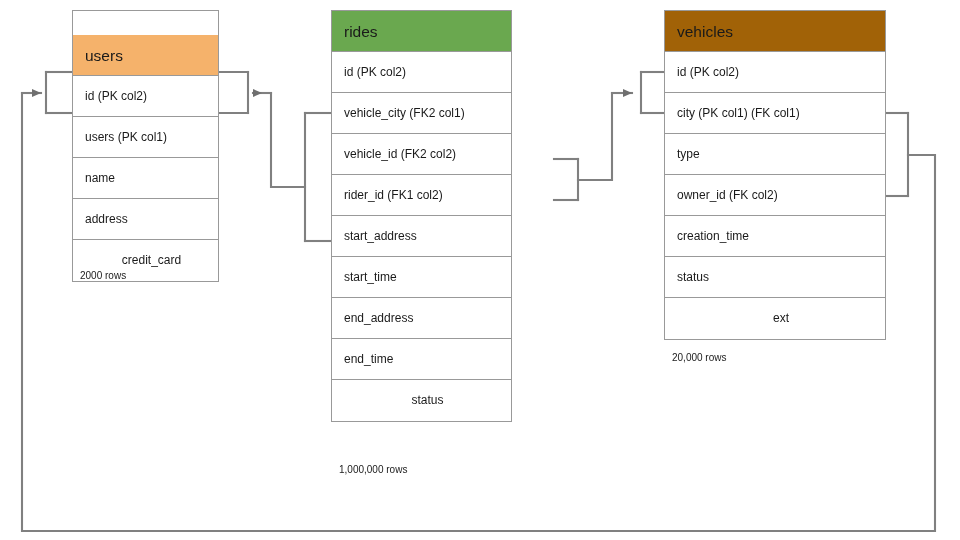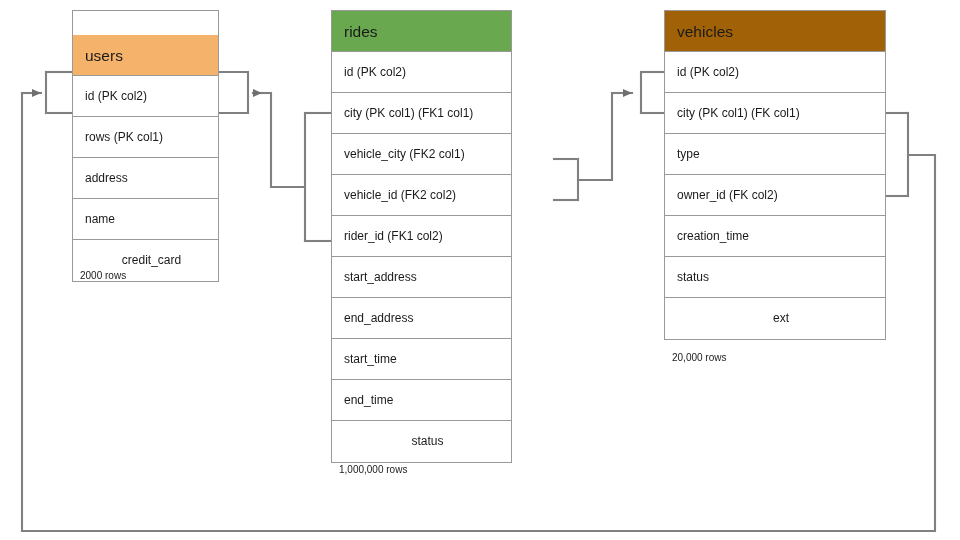--- a/index.html
+++ b/index.html
@@ -115,61 +115,58 @@
   </svg>
 
   <div class="table-box" style="left:72px; top:10px; width:147px;">
     <div class="tbl-header" style="background:#f5b26b;margin-top:24px;">
       <span>users</span>
     </div>
     <div class="tbl-row">
       <span>id (PK col2)</span>
     </div>
     <div class="tbl-row">
-      <span>rows (PK col1)</span>
+      <span>users (PK col1)</span>
+    </div>
+    <div class="tbl-row">
+      <span>name</span>
     </div>
     <div class="tbl-row">
       <span>address</span>
-    </div>
-    <div class="tbl-row">
-      <span>name</span>
     </div>
     <div class="tbl-row last">
       <span>credit_card</span>
     </div>
   </div>
   <div class="tbl-caption" style="left:80px; top:270px;">2000 rows</div>
 
   <div class="table-box" style="left:331px; top:10px; width:181px;">
     <div class="tbl-header" style="background:#6aa84f;">
       <span>rides</span>
     </div>
     <div class="tbl-row">
       <span>id (PK col2)</span>
     </div>
     <div class="tbl-row">
-      <span>city (PK col1) (FK1 col1)</span>
-    </div>
-    <div class="tbl-row">
       <span>vehicle_city (FK2 col1)</span>
     </div>
     <div class="tbl-row">
       <span>vehicle_id (FK2 col2)</span>
     </div>
     <div class="tbl-row">
       <span>rider_id (FK1 col2)</span>
     </div>
     <div class="tbl-row">
       <span>start_address</span>
     </div>
     <div class="tbl-row">
+      <span>start_time</span>
+    </div>
+    <div class="tbl-row">
       <span>end_address</span>
-    </div>
-    <div class="tbl-row">
-      <span>start_time</span>
     </div>
     <div class="tbl-row">
       <span>end_time</span>
     </div>
     <div class="tbl-row last">
       <span>status</span>
     </div>
   </div>
   <div class="tbl-caption" style="left:339px; top:464px;">1,000,000 rows</div>
 

